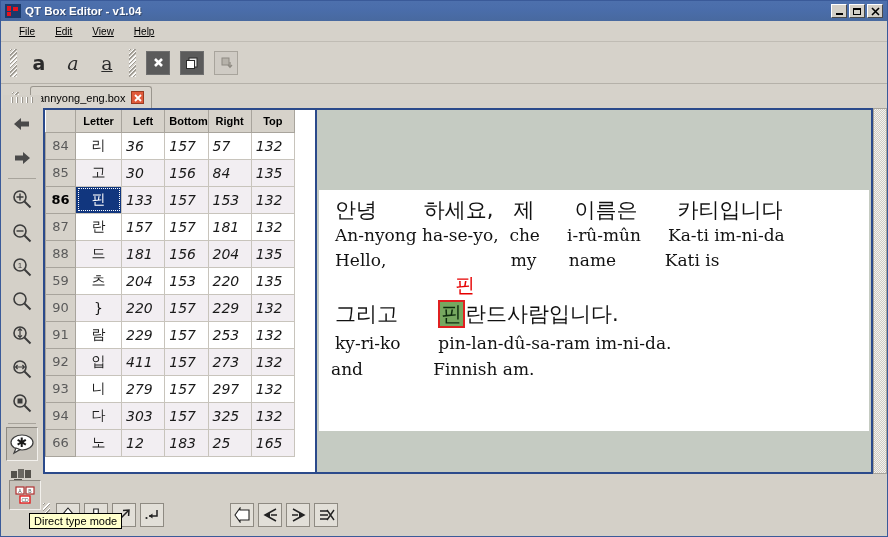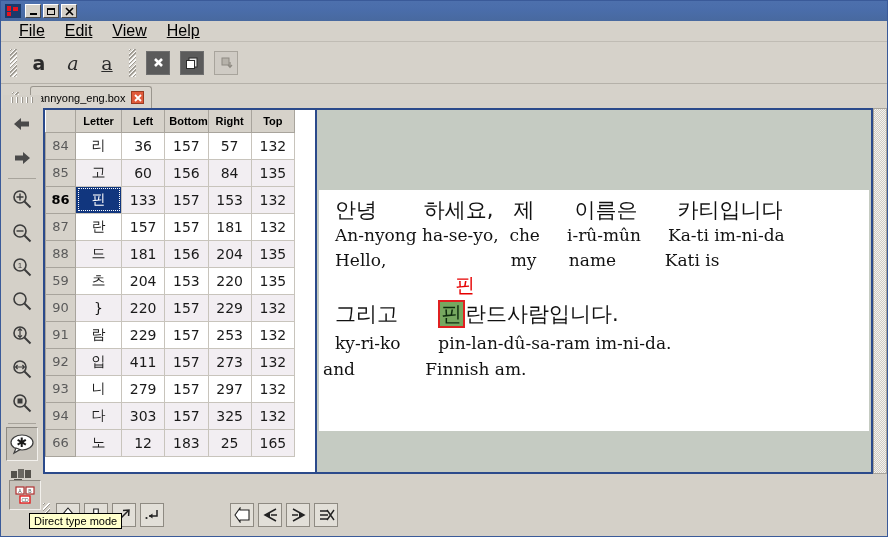--- a/index.html
+++ b/index.html
@@ -58,21 +58,21 @@
 
   
   .menubar {
     position: absolute; left: 0; top: 20px; right: 0; height: 21px;
     background: #d6d2ca;
     display: flex; align-items: center;
     padding-left: 8px;
     border-bottom: 1px solid #c0bcb4;
   }
   .menu-item {
-    padding: 2px 10px; font-size: 16px; color: #000;
+    padding: 2px 10px; font-size: 10px; color: #000;
     cursor: default;
   }
   .menu-item u { text-decoration: underline; }
 
   
   .toolbar {
     position: absolute; left: 0; top: 41px; right: 0; height: 42px;
     background: #d6d2ca;
     display: flex; align-items: center;
     border-bottom: 1px solid #b5b1a9;
@@ -177,21 +177,21 @@
     font-family: "DejaVu Sans", sans-serif;
   }
   table.grid td.rowhdr {
     background: #d6d2ca;
     border: 1px solid #a8a49c;
     text-align: center; color: #5a5a5a; font-size: 13px;
     width: 30px;
   }
   table.grid tr.sel td.rowhdr { color: #000; font-weight: bold; }
   table.grid td.ltr { width: 46px; text-align: center; }
-  table.grid td.num { text-align: center; width: 43px; }
+  table.grid td.num { text-align: left; width: 43px; font-style: italic; }
   table.grid tr.alt td:not(.rowhdr) { background: #f2eef2; }
   table.grid tr.sel td.ltr {
     background: #11367e; color: #ffffff;
     outline: 1px dotted #ffffff; outline-offset: -3px;
   }
   table.grid tr.sel td.num { background: #f2eef2; }
 
   
   .tscroll {
     position: absolute; right: 0; top: 0; width: 17px; bottom: 0;
@@ -291,20 +291,21 @@
 <body>
 
 <div id="app">
 
   <div class="titlebar">
     <div class="app-icon">
       <i class="b1"></i>
         <i class="b2"></i>
         <i class="b3"></i>
     </div>
+    <div class="title-text">QT Box Editor - v1.04</div>
     <div class="win-btns">
       <div class="win-btn min">
           <span class="gl"></span>
         </div>
       <div class="win-btn max">
           <span class="gl"></span>
         </div>
       <div class="win-btn">
         <svg width="9" height="9" viewBox="0 0 9 9">
             <path d="M1 1 L8 8 M8 1 L1 8" stroke="#000" stroke-width="1.6" fill="none"></path>
@@ -477,21 +478,21 @@
           <td class="rowhdr">84</td>
           <td class="ltr">리</td>
           <td class="num">36</td>
           <td class="num">157</td>
           <td class="num">57</td>
           <td class="num">132</td>
         </tr>
         <tr class="alt">
           <td class="rowhdr">85</td>
           <td class="ltr">고</td>
-          <td class="num">60</td>
+          <td class="num">30</td>
           <td class="num">156</td>
           <td class="num">84</td>
           <td class="num">135</td>
         </tr>
         <tr class="sel">
           <td class="rowhdr">86</td>
           <td class="ltr">핀</td>
           <td class="num">133</td>
           <td class="num">157</td>
           <td class="num">153</td>
@@ -596,21 +597,21 @@
     <div class="canvas-img">
       <div class="line kline" style="left:16px; top:6px;">안녕       하세요,   제      이름은      카티입니다</div>
       <div class="line tline" style="left:16px; top:35px;">An-nyong ha-se-yo,  che     i-rû-mûn     Ka-ti im-ni-da</div>
       <div class="line tline" style="left:16px; top:60px;">Hello,                       my      name         Kati is</div>
 
       <div class="red-ghost" style="left:136px; top:82px;">핀</div>
 
       <div class="line kline" style="left:16px; top:110px;"><span>그리고      </span><span class="sel-char">핀</span><span>란드사람입니다.</span></div>
 
       <div class="line tline" style="left:16px; top:143px;">ky-ri-ko       pin-lan-dû-sa-ram im-ni-da.</div>
-      <div class="line tline" style="left:4px; top:169px;">and             Finnish am.</div>
+      <div class="line tline" style="left:12px; top:169px;">and             Finnish am.</div>
     </div>
   </div>
 
   <div class="vscroll"></div>
 
   <div class="bottombar">
     <div class="bgrip"></div>
 
     <div class="bbtn">
       <svg width="14" height="16" viewBox="0 0 14 16">

